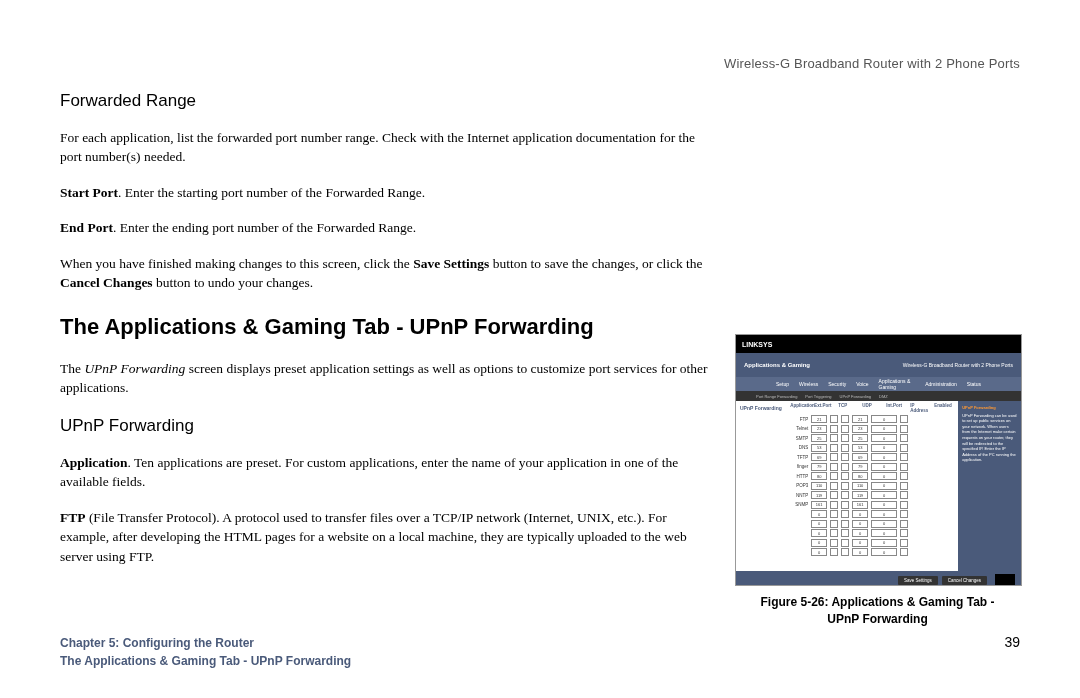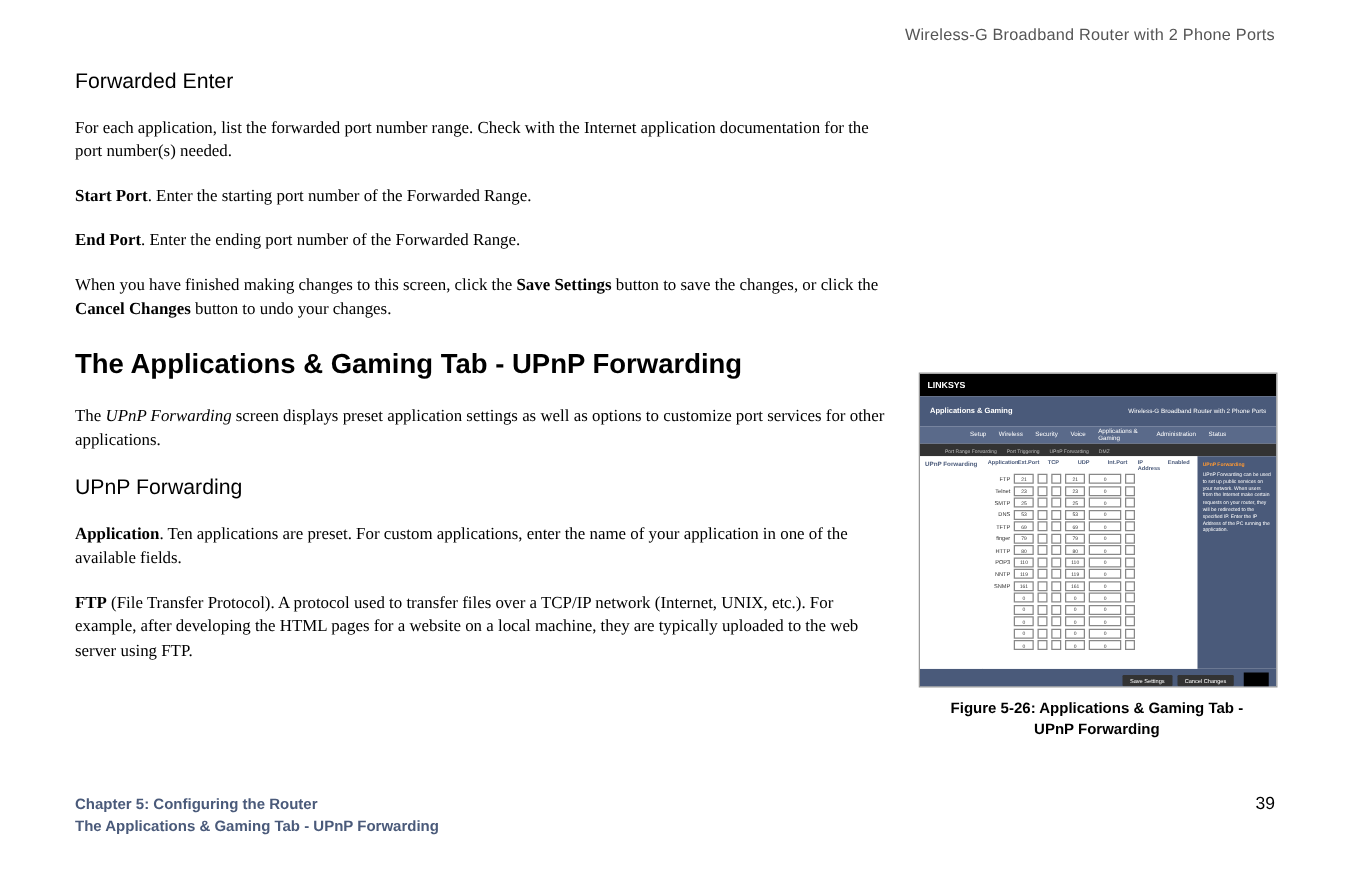--- a/index.html
+++ b/index.html
@@ -6,21 +6,21 @@
     margin: 0;
     padding: 0;
     font-family: Arial, Helvetica, sans-serif;
     background: #fff;
     width: 1080px;
     height: 698px;
     overflow: hidden;
     position: relative;
   }
   .page {
-    padding: 20px 60px 0 60px;
+    padding: 56px 60px 0 60px;
   }
   .header-right {
     text-align: right;
     font-size: 13px;
     color: #555;
     margin-bottom: 18px;
     letter-spacing: 0.2px;
   }
   .content {
     display: flex;
@@ -229,21 +229,21 @@
   }
 </style>
 </head>
 <body>
 
 <div class="page">
   <div class="header-right">Wireless-G Broadband Router with 2 Phone Ports</div>
 
   <div class="content">
     <div class="left-col">
-      <h3 class="sub">Forwarded Enter</h3>
+      <h3 class="sub">Forwarded Range</h3>
       <p>For each application, list the forwarded port number range. Check with the Internet application documentation for the port number(s) needed.</p>
       <p><b>Start Port</b><span>. Enter the starting port number of the Forwarded Range.</span></p>
       <p><b>End Port</b><span>. Enter the ending port number of the Forwarded Range.</span></p>
       <p><span>When you have finished making changes to this screen, click the </span><b>Save Settings</b><span> button to save the changes, or click the </span><b>Cancel Changes</b><span> button to undo your changes.</span></p>
 
       <h2 class="sec">The Applications &amp; Gaming Tab - UPnP Forwarding</h2>
       <p><span>The </span><span class="it">UPnP Forwarding</span><span> screen displays preset application settings as well as options to customize port services for other applications.</span></p>
 
       <h3 class="sub">UPnP Forwarding</h3>
       <p><b>Application</b><span>. Ten applications are preset. For custom applications, enter the name of your application in one of the available fields.</span></p>

